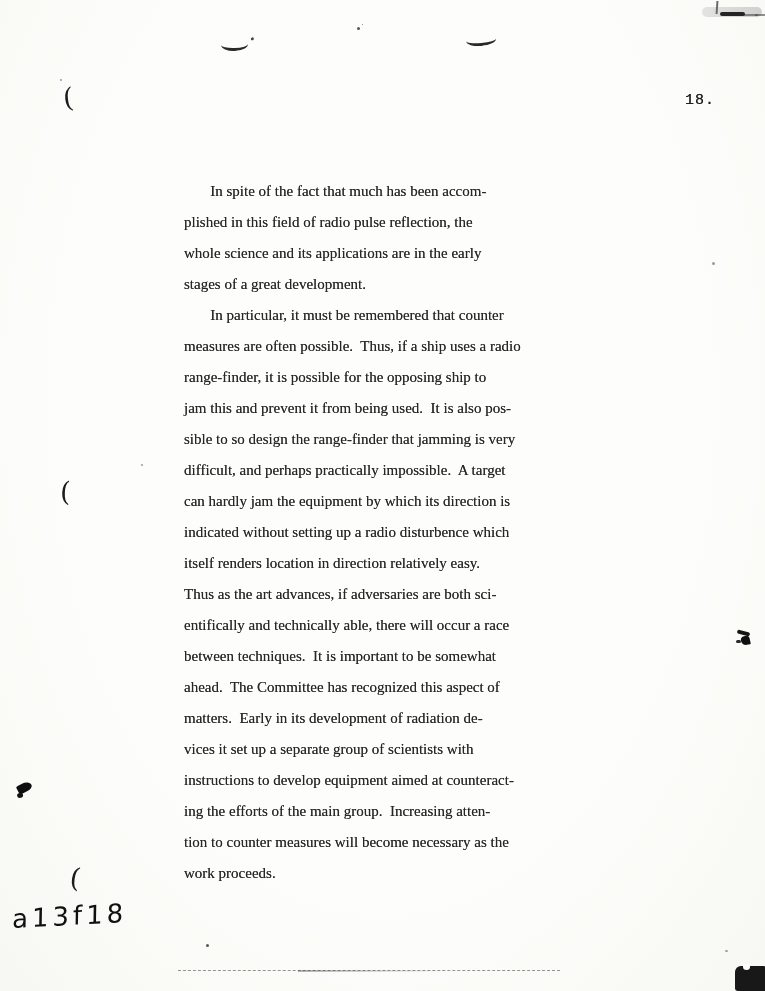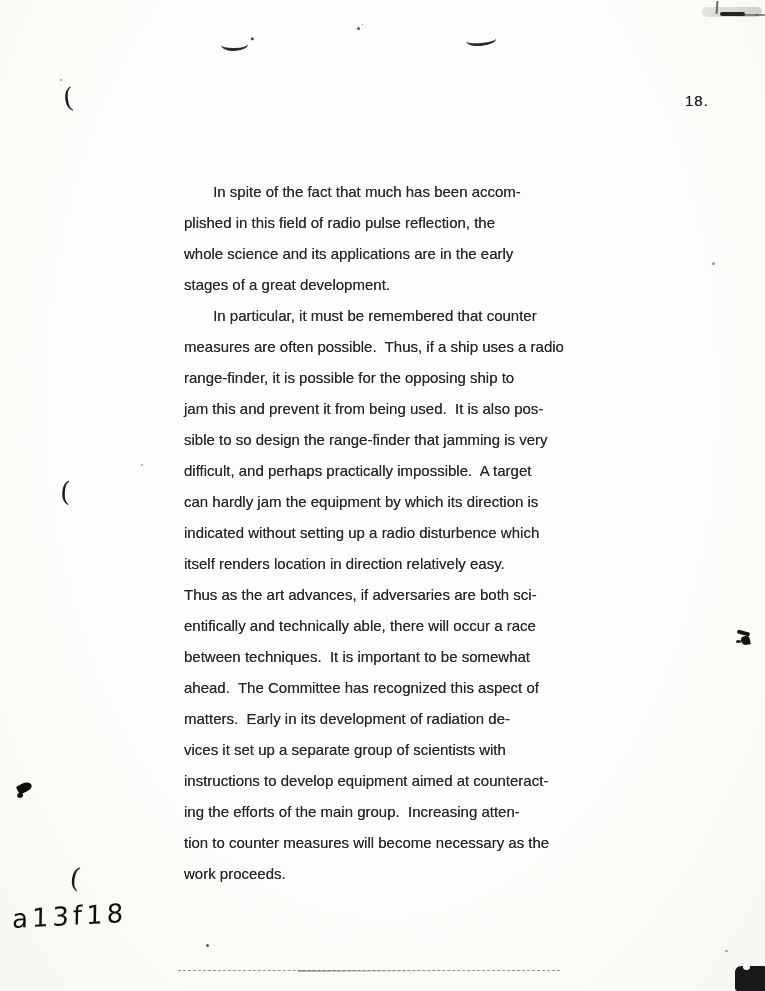--- a/index.html
+++ b/index.html
@@ -11,32 +11,32 @@
     font-family: "Liberation Mono", monospace;
   }
   .page {
     position: absolute; inset: 0;
     background: radial-gradient(ellipse at 50% 40%, #fdfdfb 60%, #f7f7f3 100%);
   }
   
   .typed {
     position: absolute;
     left: 184px; top: 176px;
-    font-family: Liberation Sans, sans-serif;
+    font-family: Liberation Serif, serif;
     font-size: 15px;
     line-height: 31px;
     color: #272727;
     white-space: pre;
     text-shadow: 0 0 0.5px rgba(30,30,30,0.7);
   }
   .typed .line { height: 31px; }
   .page-number {
     position: absolute;
     left: 685px; top: 92px;
-    font-family: Liberation Sans, sans-serif;
+    font-family: Liberation Mono, monospace;
     font-size: 15px;
     color: #1f1f1f;
     letter-spacing: 1px;
     text-shadow: 0 0 0.5px rgba(30,30,30,0.8);
   }
   
   .paren {
     position: absolute;
     font-family: "DejaVu Serif", serif;
     font-size: 27px;

